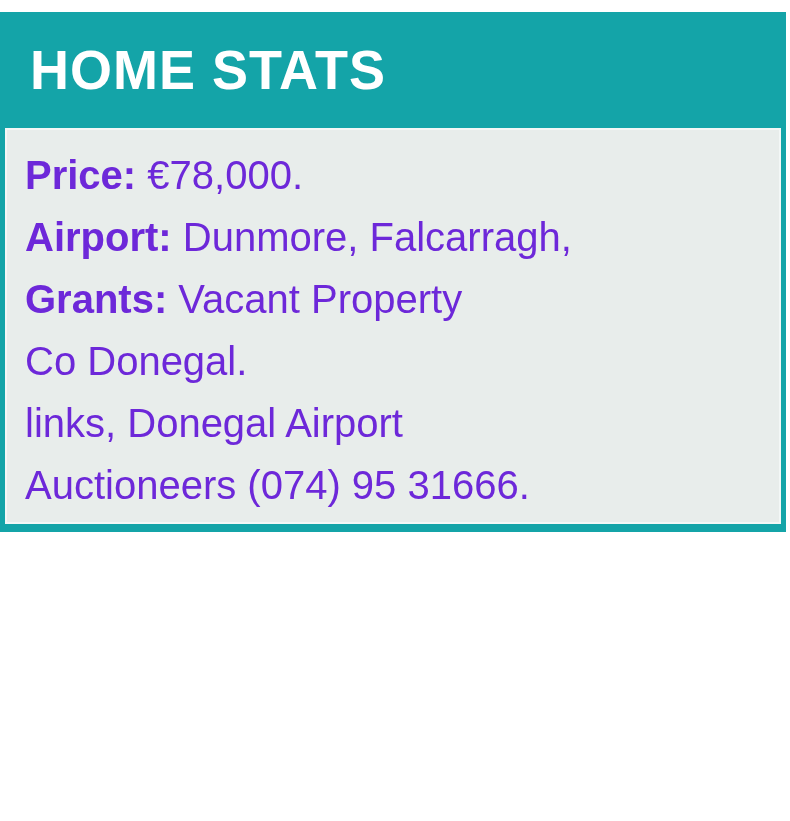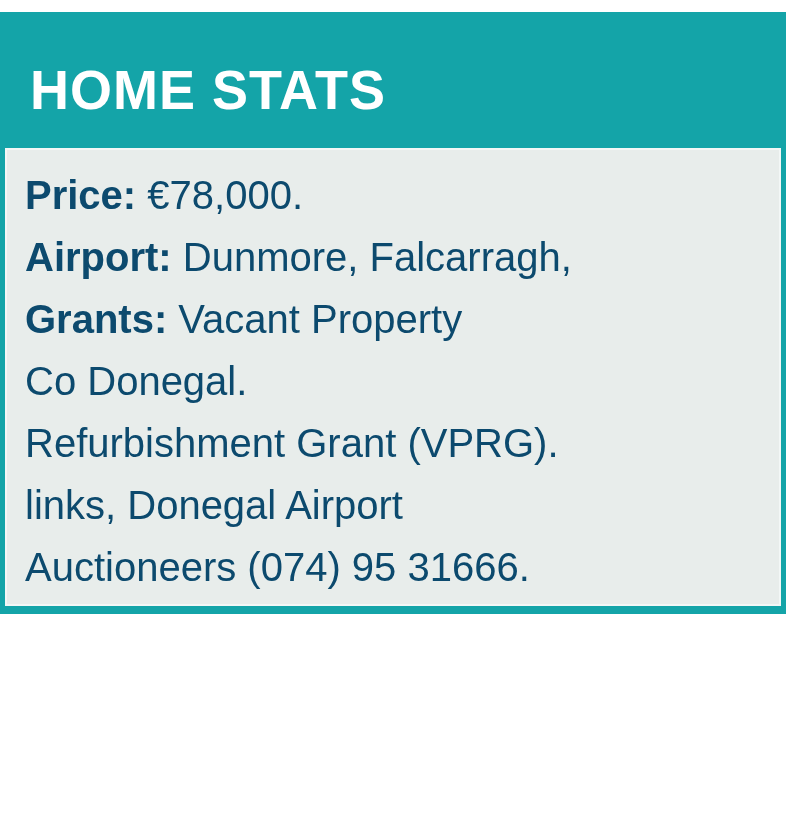--- a/index.html
+++ b/index.html
@@ -22,59 +22,57 @@
     background: #14A4A8;
     padding-bottom: 8px;
     box-sizing: border-box;
   }
   .panel-header {
     height: 116px;
     display: flex;
     align-items: center;
     padding-left: 30px;
     box-sizing: border-box;
-    margin-top: 20px;
   }
   .panel-title {
     margin: 0;
     color: #ffffff;
     font-size: 54px;
     font-weight: 700;
     letter-spacing: 1px;
     line-height: 1;
     transform: scaleY(1.02);
   }
   .panel-body {
     margin: 0 5px;
     background: #E8EDEB;
     border: 2px solid #F3F7F6;
     padding: 14px 16px 6px 18px;
     box-sizing: border-box;
   }
   .stat-line {
     font-size: 40px;
     line-height: 62px;
-    color: #0c4a6e;
+    color: #6d28d9;
     white-space: nowrap;
   }
   .stat-label {
     font-weight: 700;
   }
 </style>
 </head>
 <body>
 
 <div class="panel">
   <div class="panel-header">
     <h2 class="panel-title">HOME STATS</h2>
   </div>
   <div class="panel-body">
     <div id="stats-container">
         <div class="stat-line"><span class="stat-label">Price:</span><span class="stat-value"> €78,000.</span></div>
         <div class="stat-line"><span class="stat-label">Airport:</span><span class="stat-value"> Dunmore, Falcarragh,</span></div>
         <div class="stat-line"><span class="stat-label">Grants:</span><span class="stat-value"> Vacant Property</span></div>
         <div class="stat-line"><span class="stat-value">Co Donegal.</span></div>
-        <div class="stat-line"><span class="stat-value">Refurbishment Grant (VPRG).</span></div>
         <div class="stat-line"><span class="stat-value">links, Donegal Airport</span></div>
         <div class="stat-line"><span class="stat-value">Auctioneers (074) 95 31666.</span></div>
       </div>
   </div>
 </div>
 
 </body></html>

